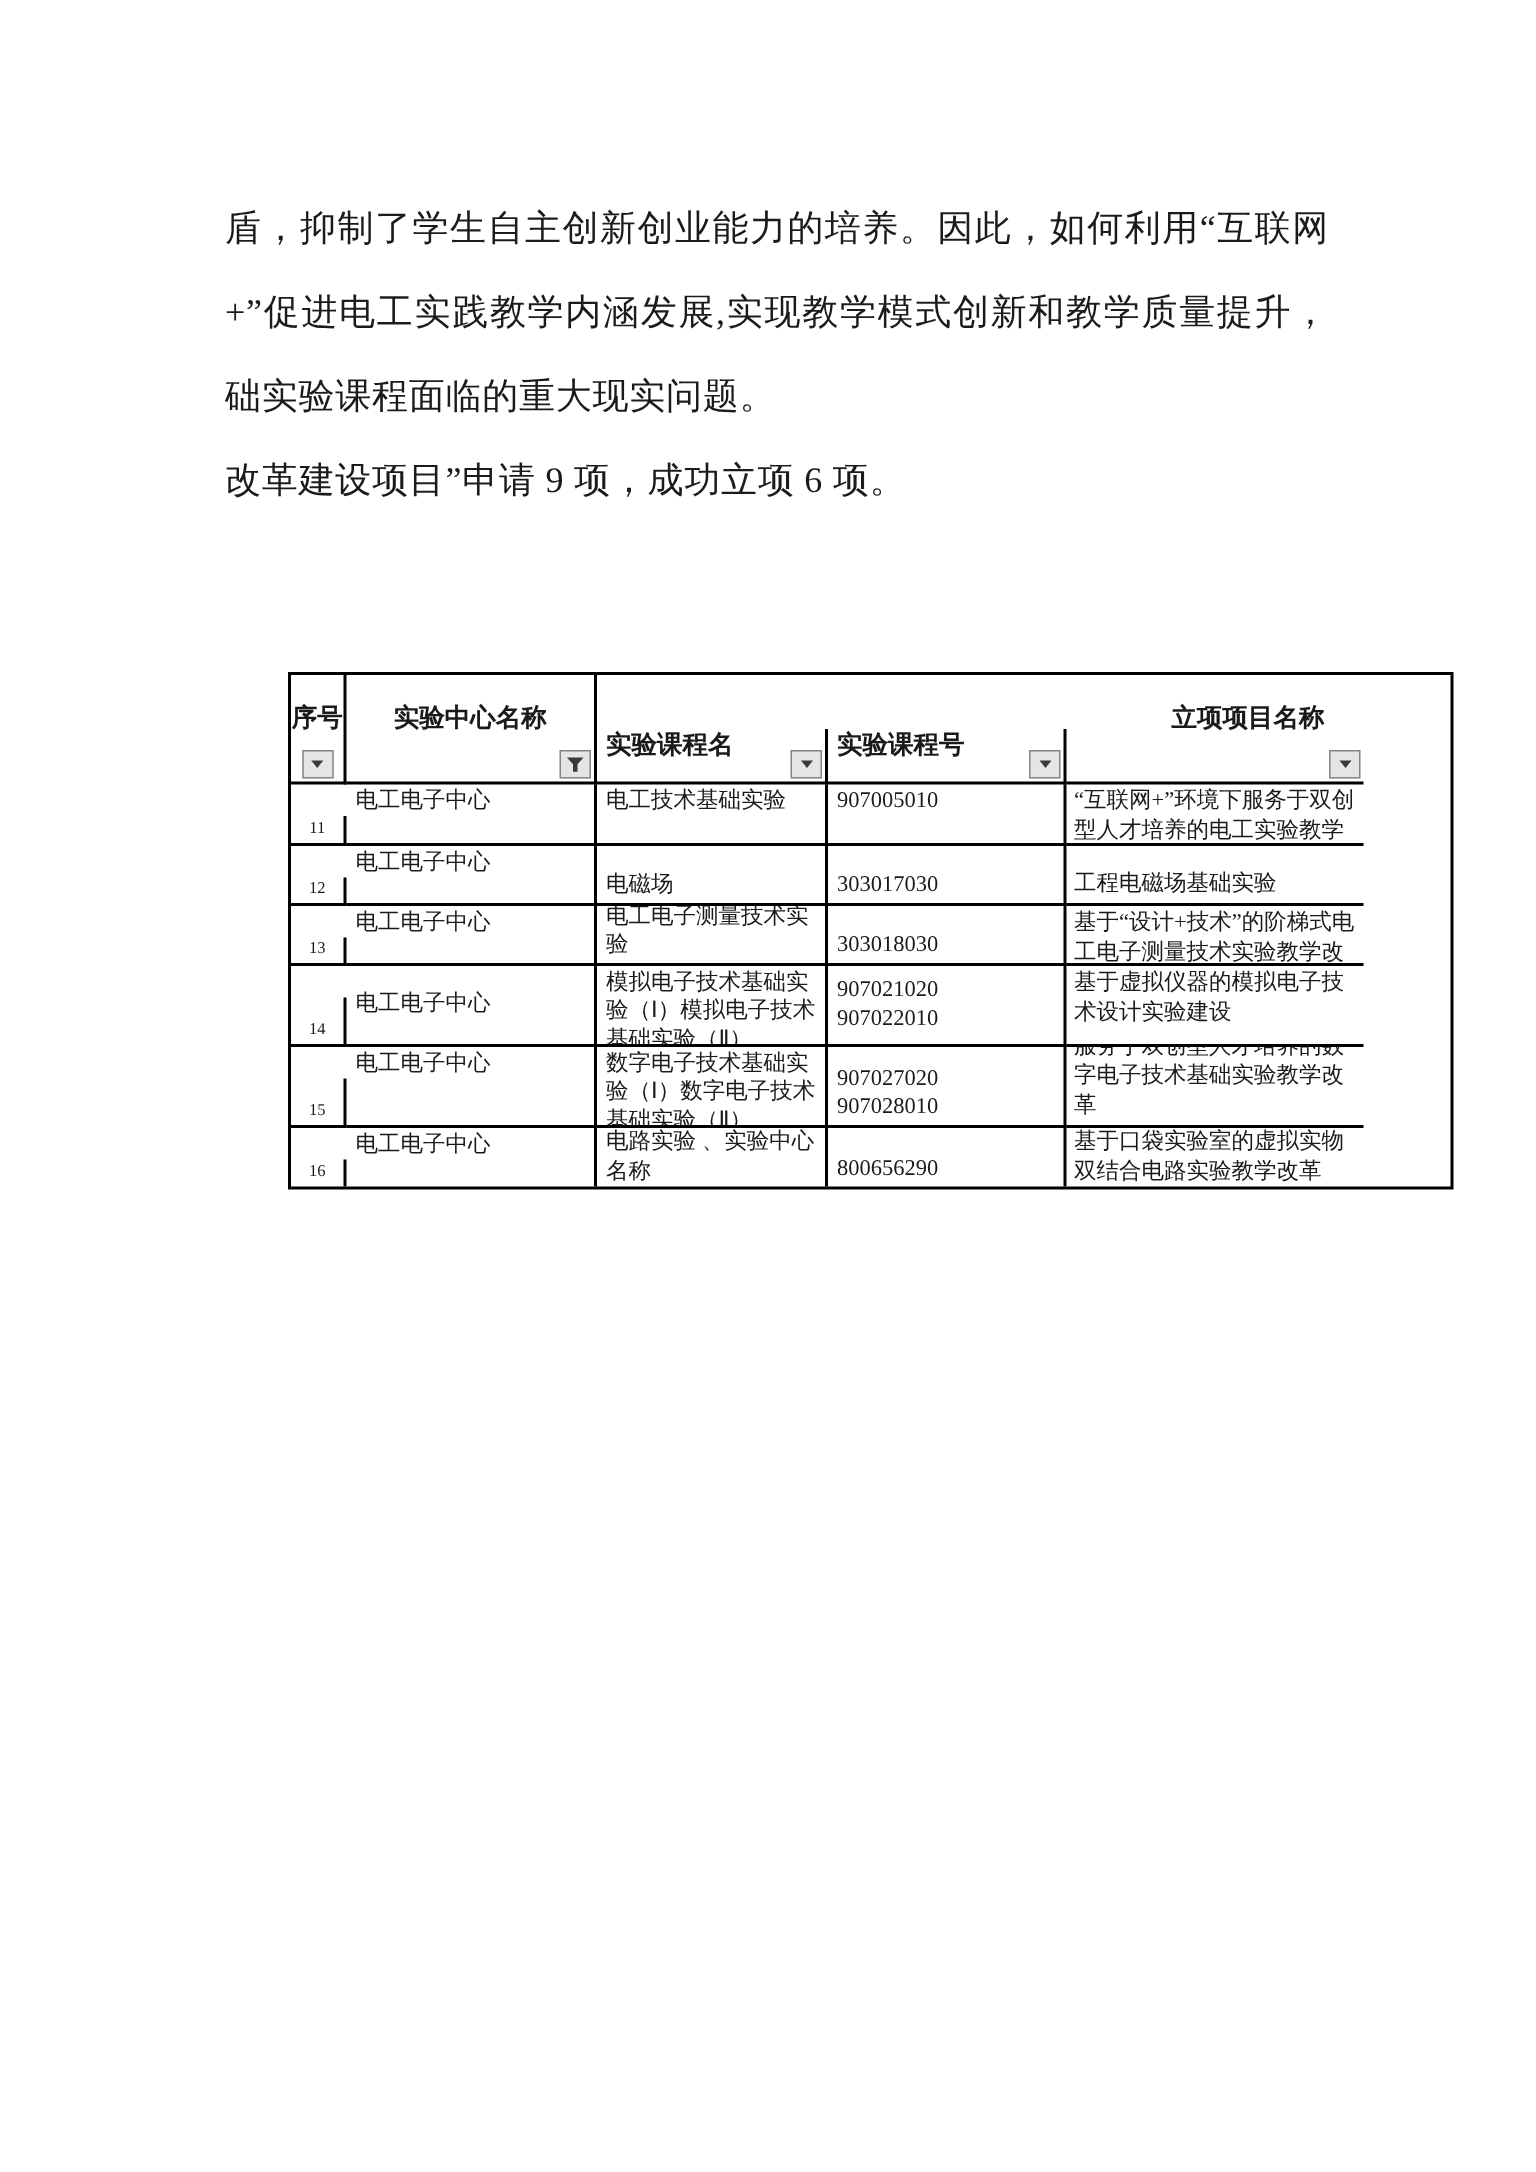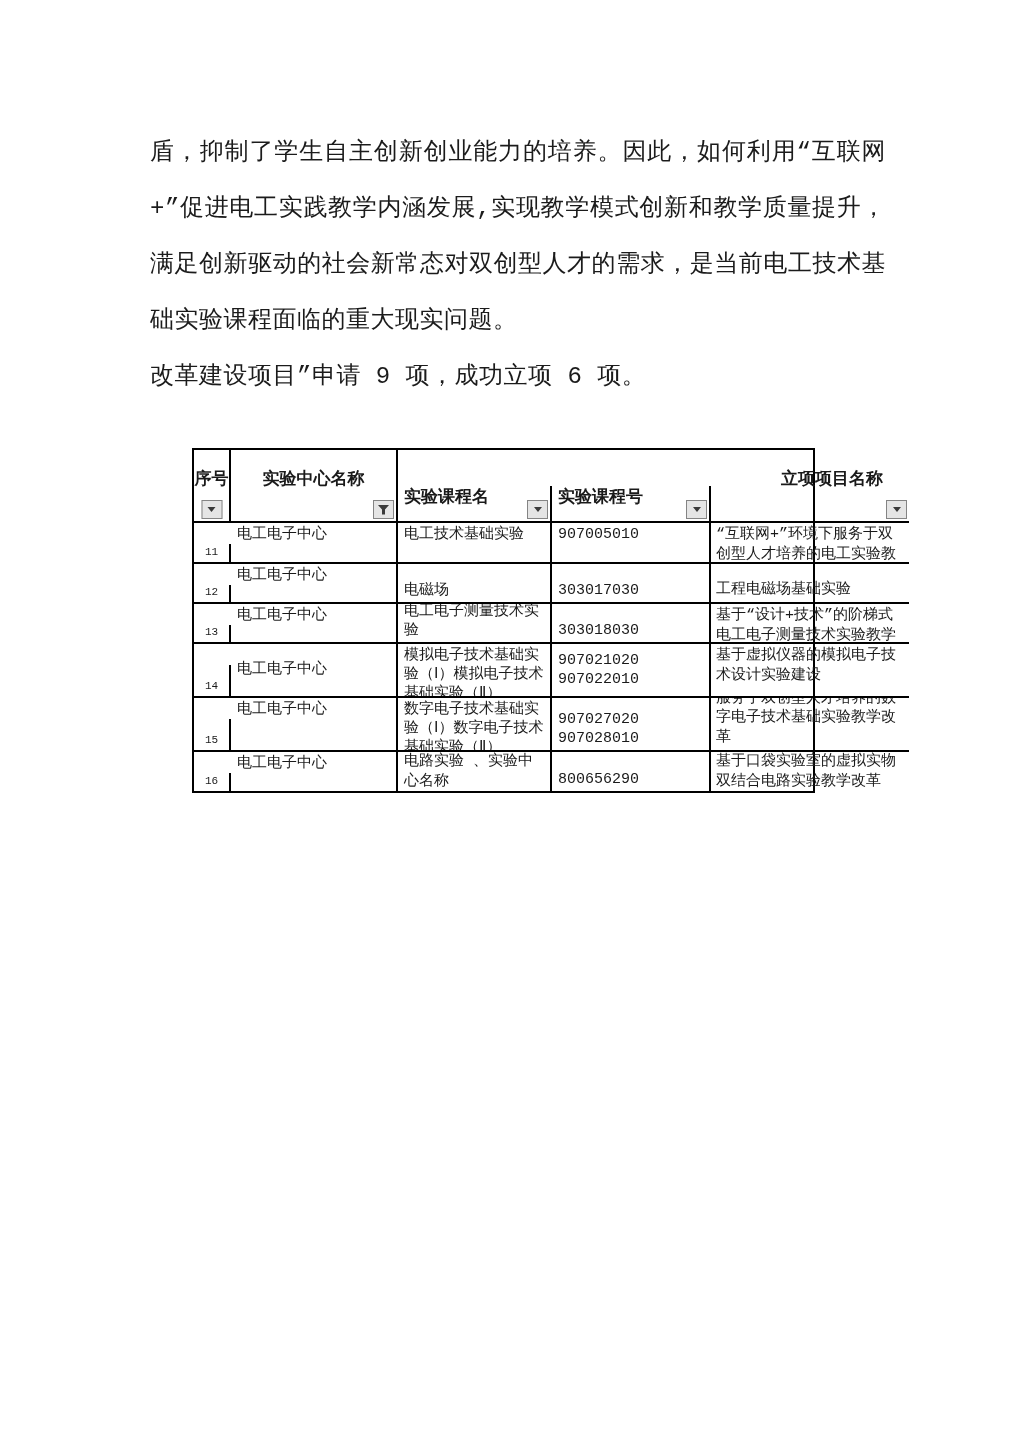--- a/index.html
+++ b/index.html
@@ -2,21 +2,21 @@
 <html><head>
 <meta charset="utf-8">
 <style>
   * { margin: 0; padding: 0; box-sizing: border-box; }
   html, body { background: #9e9e9e; }
   .page {
     position: relative;
     width: 1024px;
     height: 1448px;
     background: #ffffff;
-    font-family: Liberation Mono, monospace;
+    font-family: Liberation Serif, serif;
     color: #1a1a1a;
     overflow: hidden;
   }
 
   
   .doc-text {
     position: absolute;
     left: 150px;
     top: 125px;
     width: 736px;
@@ -34,21 +34,21 @@
     text-align: justify;
     text-align-last: justify;
   }
   .doc-line.indent { padding-left: 55px; }
 
   
   .xl-table {
     position: absolute;
     left: 192px;
     top: 448px;
-    width: 623px;
+    width: 777px;
     border: 2px solid #000;
     background: #fff;
     display: grid;
     grid-template-columns: 37px 167px 154px 159px 198px;
     grid-template-rows: 73px 41px 40px 40px 54px 54px 39px;
   }
   .tr { display: contents; }
   .hc, .dc {
     border-right: 2px solid #000;
     border-bottom: 2px solid #000;
@@ -104,21 +104,20 @@
   .c-proj { font-size: 15px; padding: 2px 5px; line-height: 1.32; }
 </style>
 </head>
 <body>
 
 <div class="page">
 
   <div class="doc-text">
     <div class="doc-line justify">盾，抑制了学生自主创新创业能力的培养。因此，如何利用“互联网</div>
     <div class="doc-line justify">+”促进电工实践教学内涵发展,实现教学模式创新和教学质量提升，</div>
-    <div class="doc-line justify">满足创新驱动的社会新常态对双创型人才的需求，是当前电工技术基</div>
     <div class="doc-line">础实验课程面临的重大现实问题。</div>
     <div class="doc-line">改革建设项目”申请 9 项，成功立项 6 项。</div>
   </div>
 
   <div class="xl-table">
 
     <div class="tr">
       <div class="hc center-lbl">
         <span>序号</span>
         <span class="fbtn pos-center">

